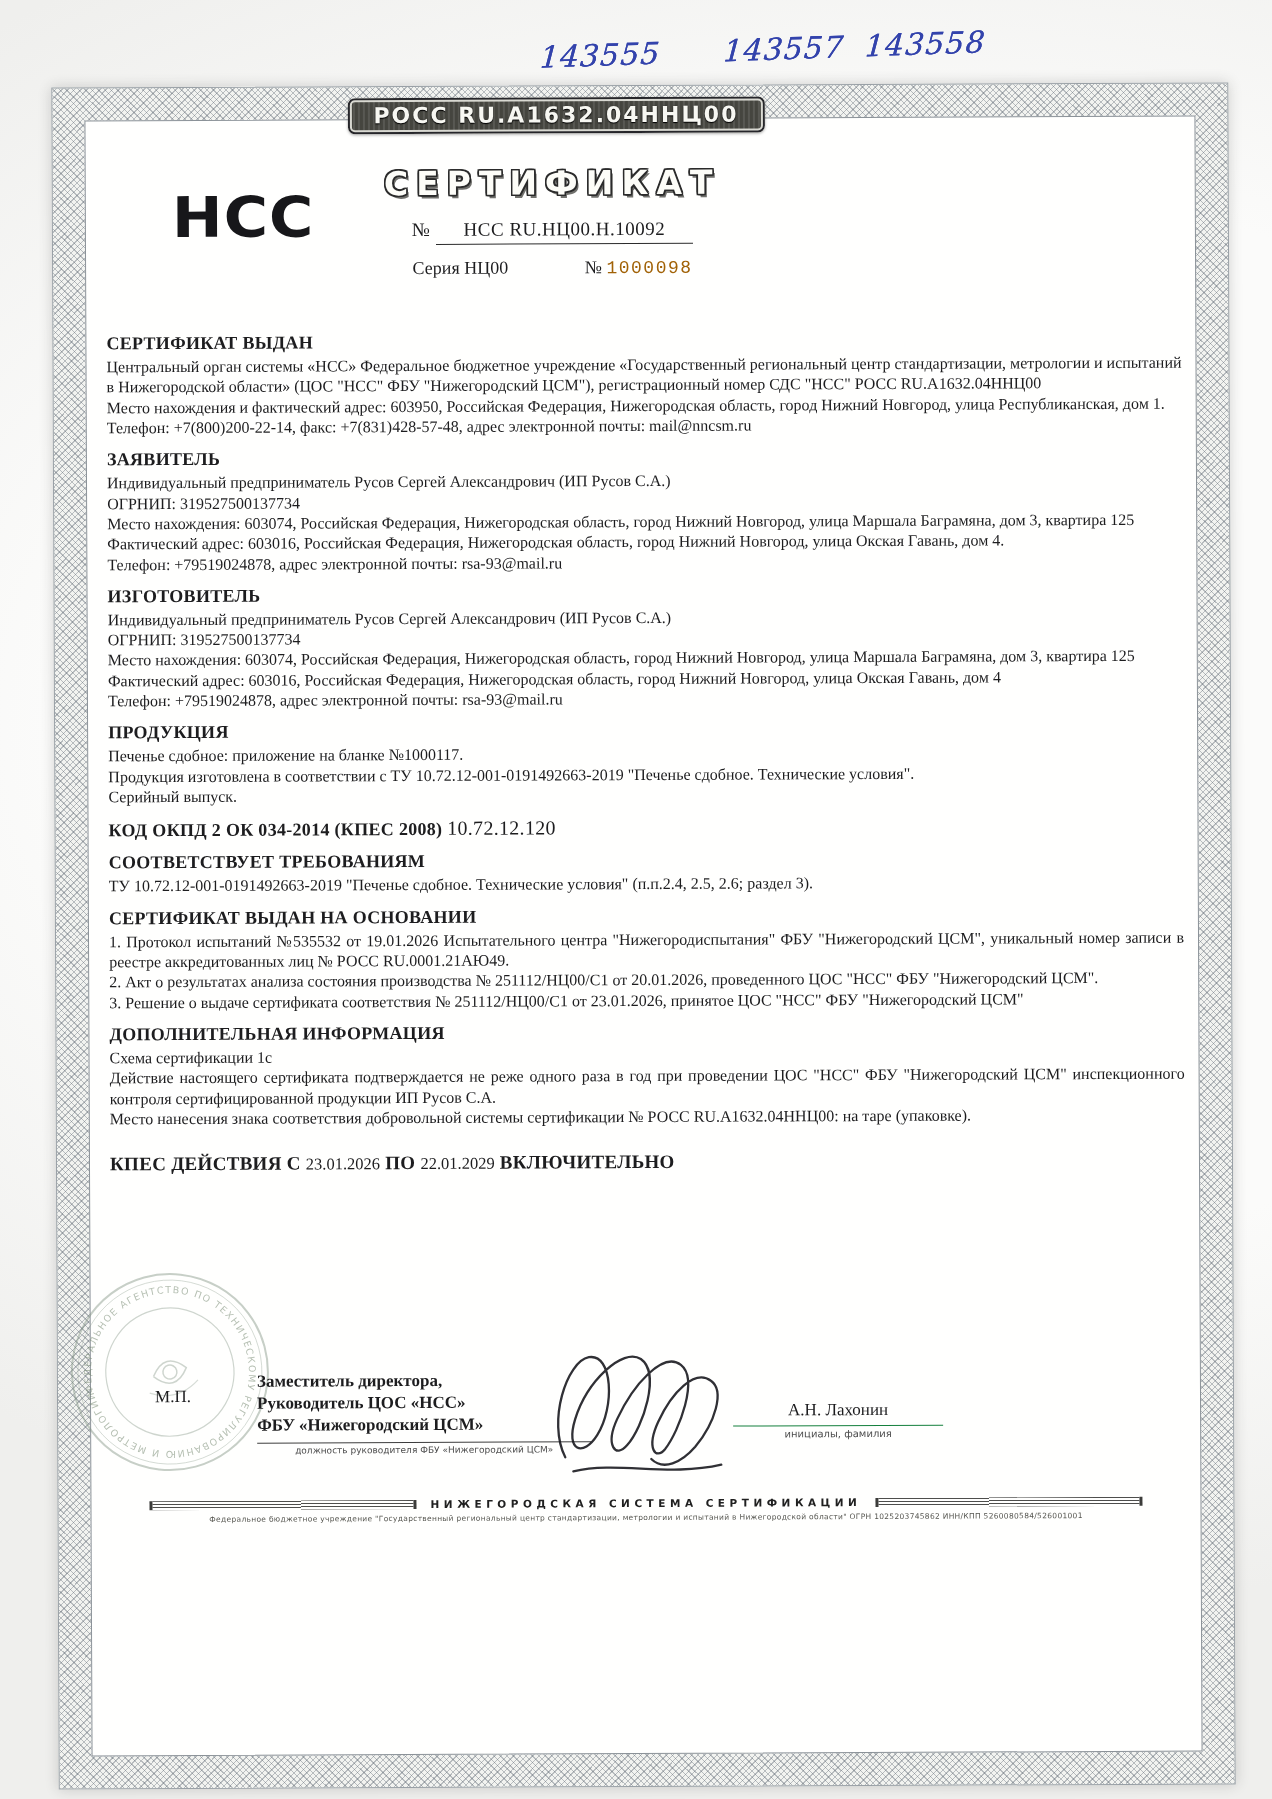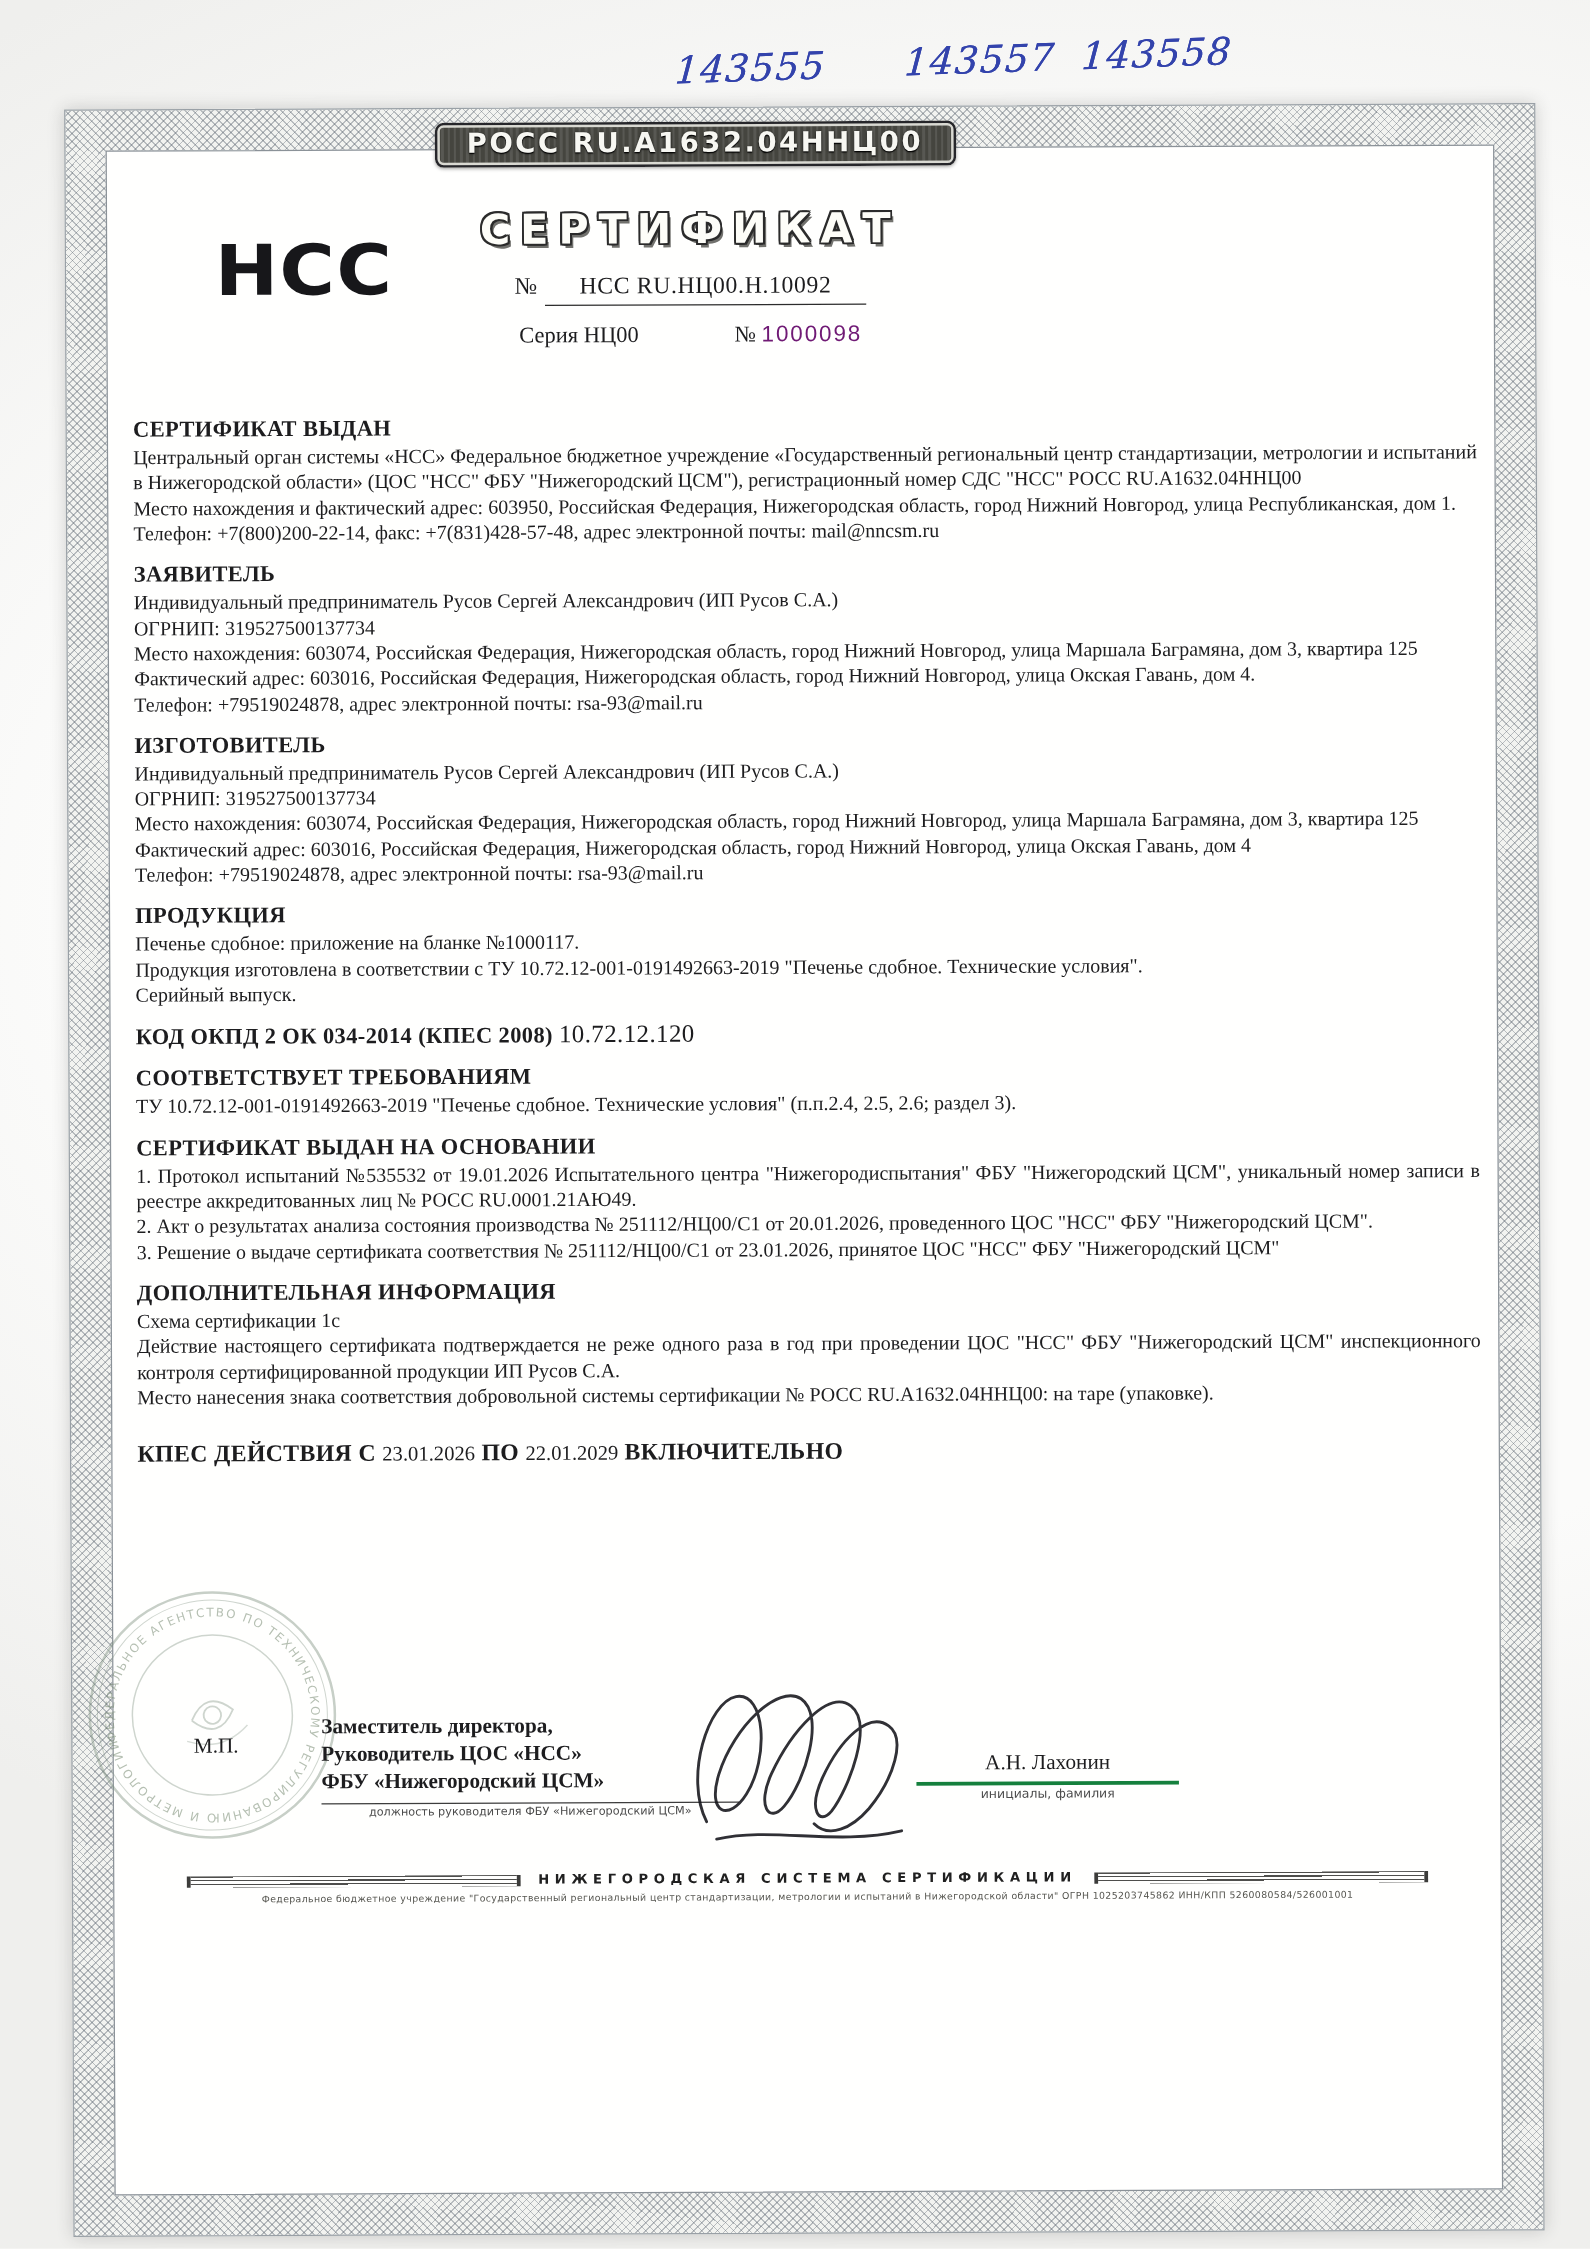--- a/index.html
+++ b/index.html
@@ -68,21 +68,21 @@
     font-size:33px; letter-spacing:8px; color:#fdfdf8;
     text-shadow:
       -1.5px -1.5px 0 #2b2b2b, 1.5px -1.5px 0 #2b2b2b, -1.5px 1.5px 0 #2b2b2b, 1.5px 1.5px 0 #2b2b2b,
       0 -1.5px 0 #2b2b2b, 0 1.5px 0 #2b2b2b, -1.5px 0 0 #2b2b2b, 1.5px 0 0 #2b2b2b,
       2.5px 3.5px 0 #71716d;
   }
   .cert-no { margin-top:16px; font-size:19px; letter-spacing:.5px; }
   .cert-no .underlined { display:inline-block; border-bottom:1.5px solid #2c2c2c; padding:0 28px 3px; }
   .series-line { margin-top:13px; font-size:18px; }
   .series-line .blank { margin-left:72px; }
-  .series-line .blank-val { font-family:Liberation Sans, sans-serif; color:#701a75; letter-spacing:1.5px;text-align:center; }
+  .series-line .blank-val { font-family:Liberation Mono, monospace; color:#a16207; letter-spacing:1.5px;text-align:center; }
 
   
   .textcol { position:absolute; left:20px; right:14px; top:212px; }
   h3.sec {
     font-size:18px; font-weight:bold; margin:11px 0 3px; letter-spacing:.3px;
   }
   h3.sec.first { margin-top:0; }
   p.t { margin:0; font-size:16px; line-height:1.27; text-align:justify; }
   .okpd-val { font-weight:normal; font-size:20px; letter-spacing:.3px;font-family:Liberation Serif, serif; }
   .validity { margin-top:24px; font-size:19px; font-weight:bold; letter-spacing:.3px; }
@@ -93,21 +93,21 @@
   .stamp { position:absolute; left:-46px; top:4px; opacity:.62; }
   .mp { position:absolute; left:44px; top:124px; font-weight:normal; font-size:17px; }
   .pos-block { position:absolute; left:146px; top:108px; width:334px; }
   .pos-block .pl { font-weight:bold; font-size:17px; line-height:1.28; }
   .pos-caption {
     border-top:1px solid #3d3d3d; margin-top:7px; padding-top:2px;
     font-size:9px; color:#4c4c4c; text-align:center; font-family:"DejaVu Sans", sans-serif;
   }
   .sig-svg { position:absolute; left:432px; top:64px; }
   .name-block { position:absolute; left:622px; top:140px; width:210px; text-align:center; }
-  .name-block .nm { font-size:17px; padding:0 6px 5px; border-bottom:3px solid #15803d; }
+  .name-block .nm { font-size:17px; padding:0 6px 5px; border-bottom:1px solid #15803d; }
   .name-caption { padding-top:2px; font-size:10px; color:#4c4c4c; font-family:"DejaVu Sans", sans-serif; }
 
   
   .bottom-strip { position:absolute; left:58px; right:58px; top:1378px; }
   .strip-row { display:flex; align-items:center; }
   .strip-bar {
     flex:1; height:9px;
     background:repeating-linear-gradient(180deg, #4e4e4c 0 1px, rgba(0,0,0,0) 1px 3px);
     border-left:3px solid #3c3c3a; border-right:3px solid #3c3c3a;
   }

